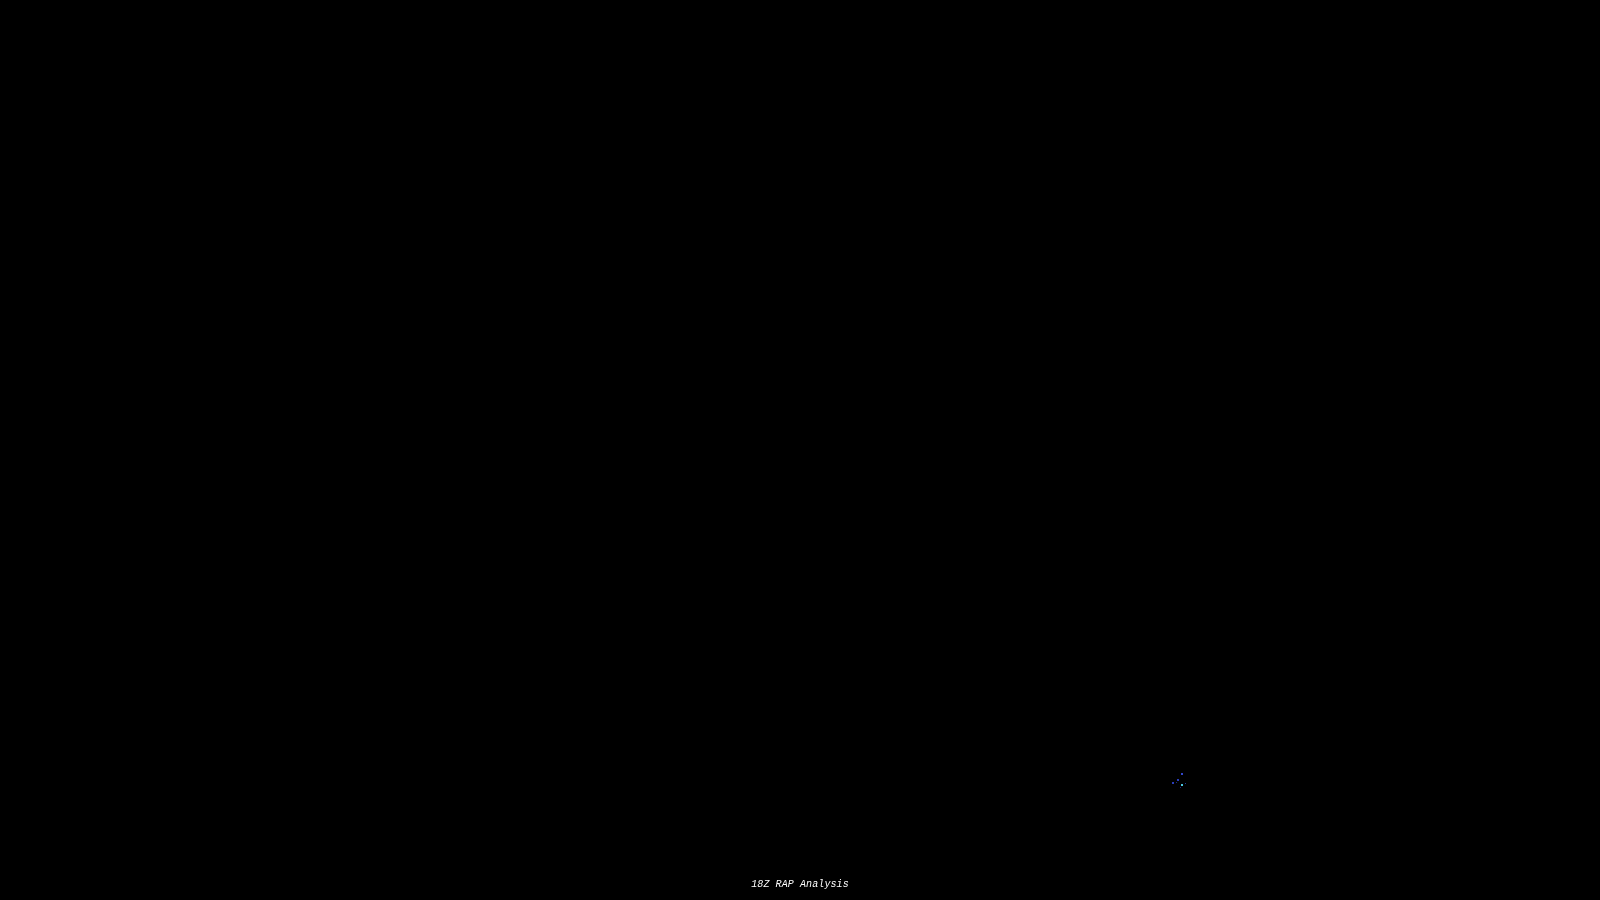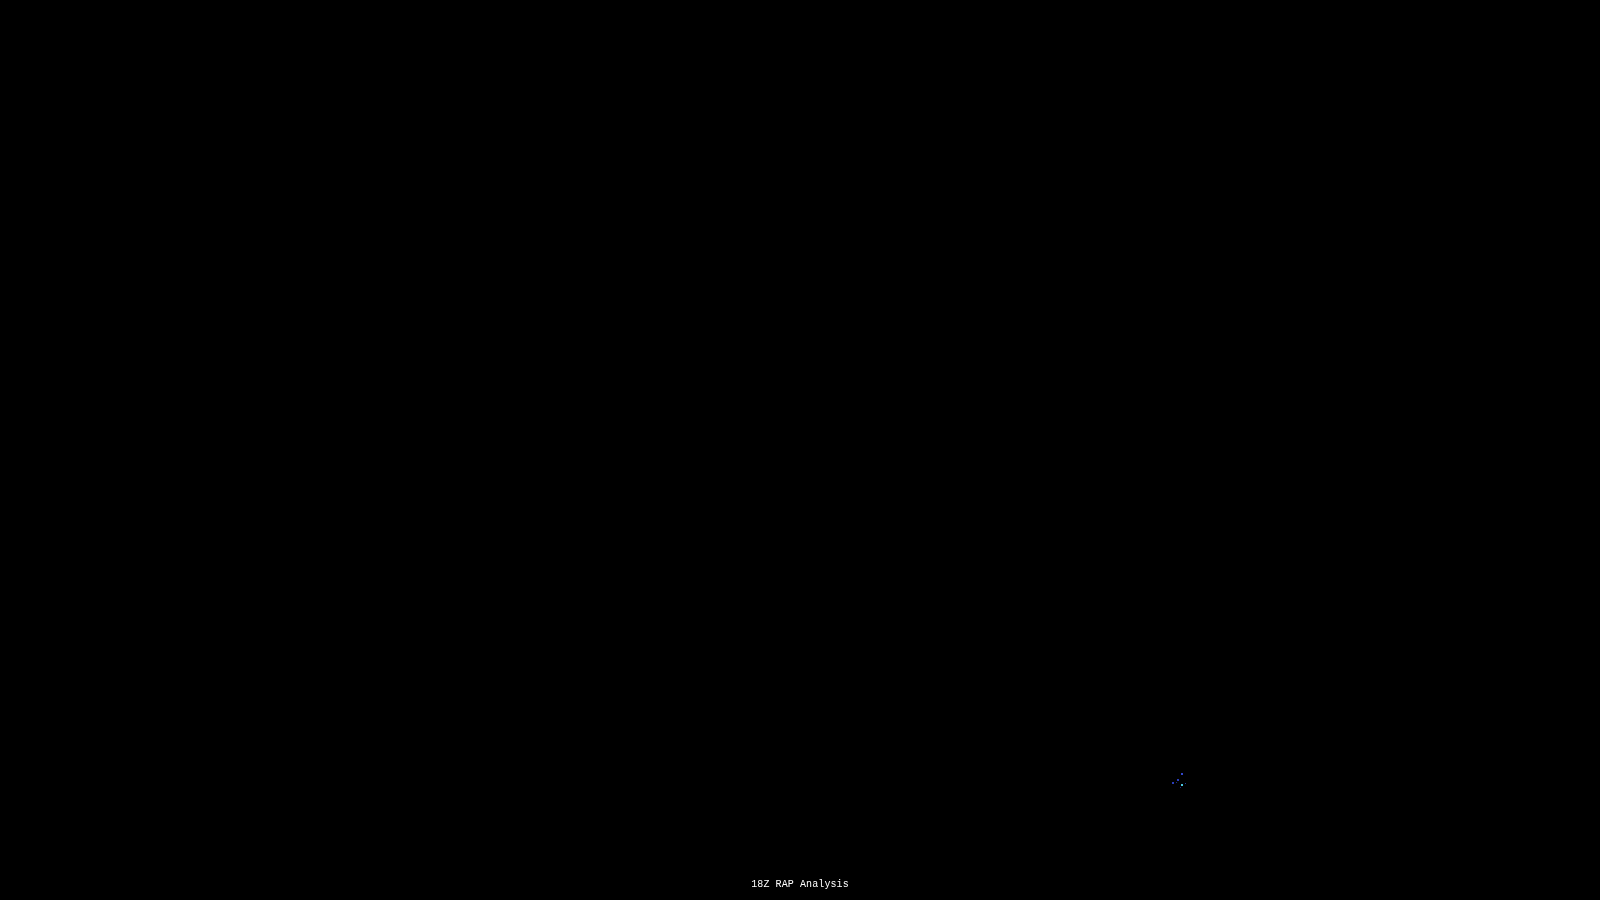--- a/index.html
+++ b/index.html
@@ -45,14 +45,14 @@
 <div class="map-canvas">
   <div class="echo-layer">
       <div class="echo-dot" style="left: 1181px; top: 773px; width: 2px; height: 2px; background: rgb(51, 71, 204);"></div>
       <div class="echo-dot" style="left: 1177px; top: 779px; width: 2px; height: 2px; background: rgb(42, 61, 184);"></div>
       <div class="echo-dot" style="left: 1172px; top: 782px; width: 2px; height: 2px; background: rgb(42, 61, 184);"></div>
       <div class="echo-dot" style="left: 1176px; top: 782px; width: 1px; height: 1px; background: rgb(28, 43, 128);"></div>
       <div class="echo-dot" style="left: 1181px; top: 784px; width: 2px; height: 2px; background: rgb(74, 200, 224);"></div>
       <div class="echo-dot" style="left: 1185px; top: 783px; width: 1px; height: 1px; background: rgb(36, 54, 143);"></div>
       <div class="echo-dot" style="left: 1180px; top: 787px; width: 1px; height: 1px; background: rgb(28, 43, 128);"></div>
     </div>
-  <div class="map-caption" style="color: rgb(255, 255, 255);">18Z RAP Analysis</div>
+  <div class="map-caption" style="color: rgb(255, 255, 255); font-style: italic;">18Z RAP Analysis</div>
 </div>
 
 </body></html>

